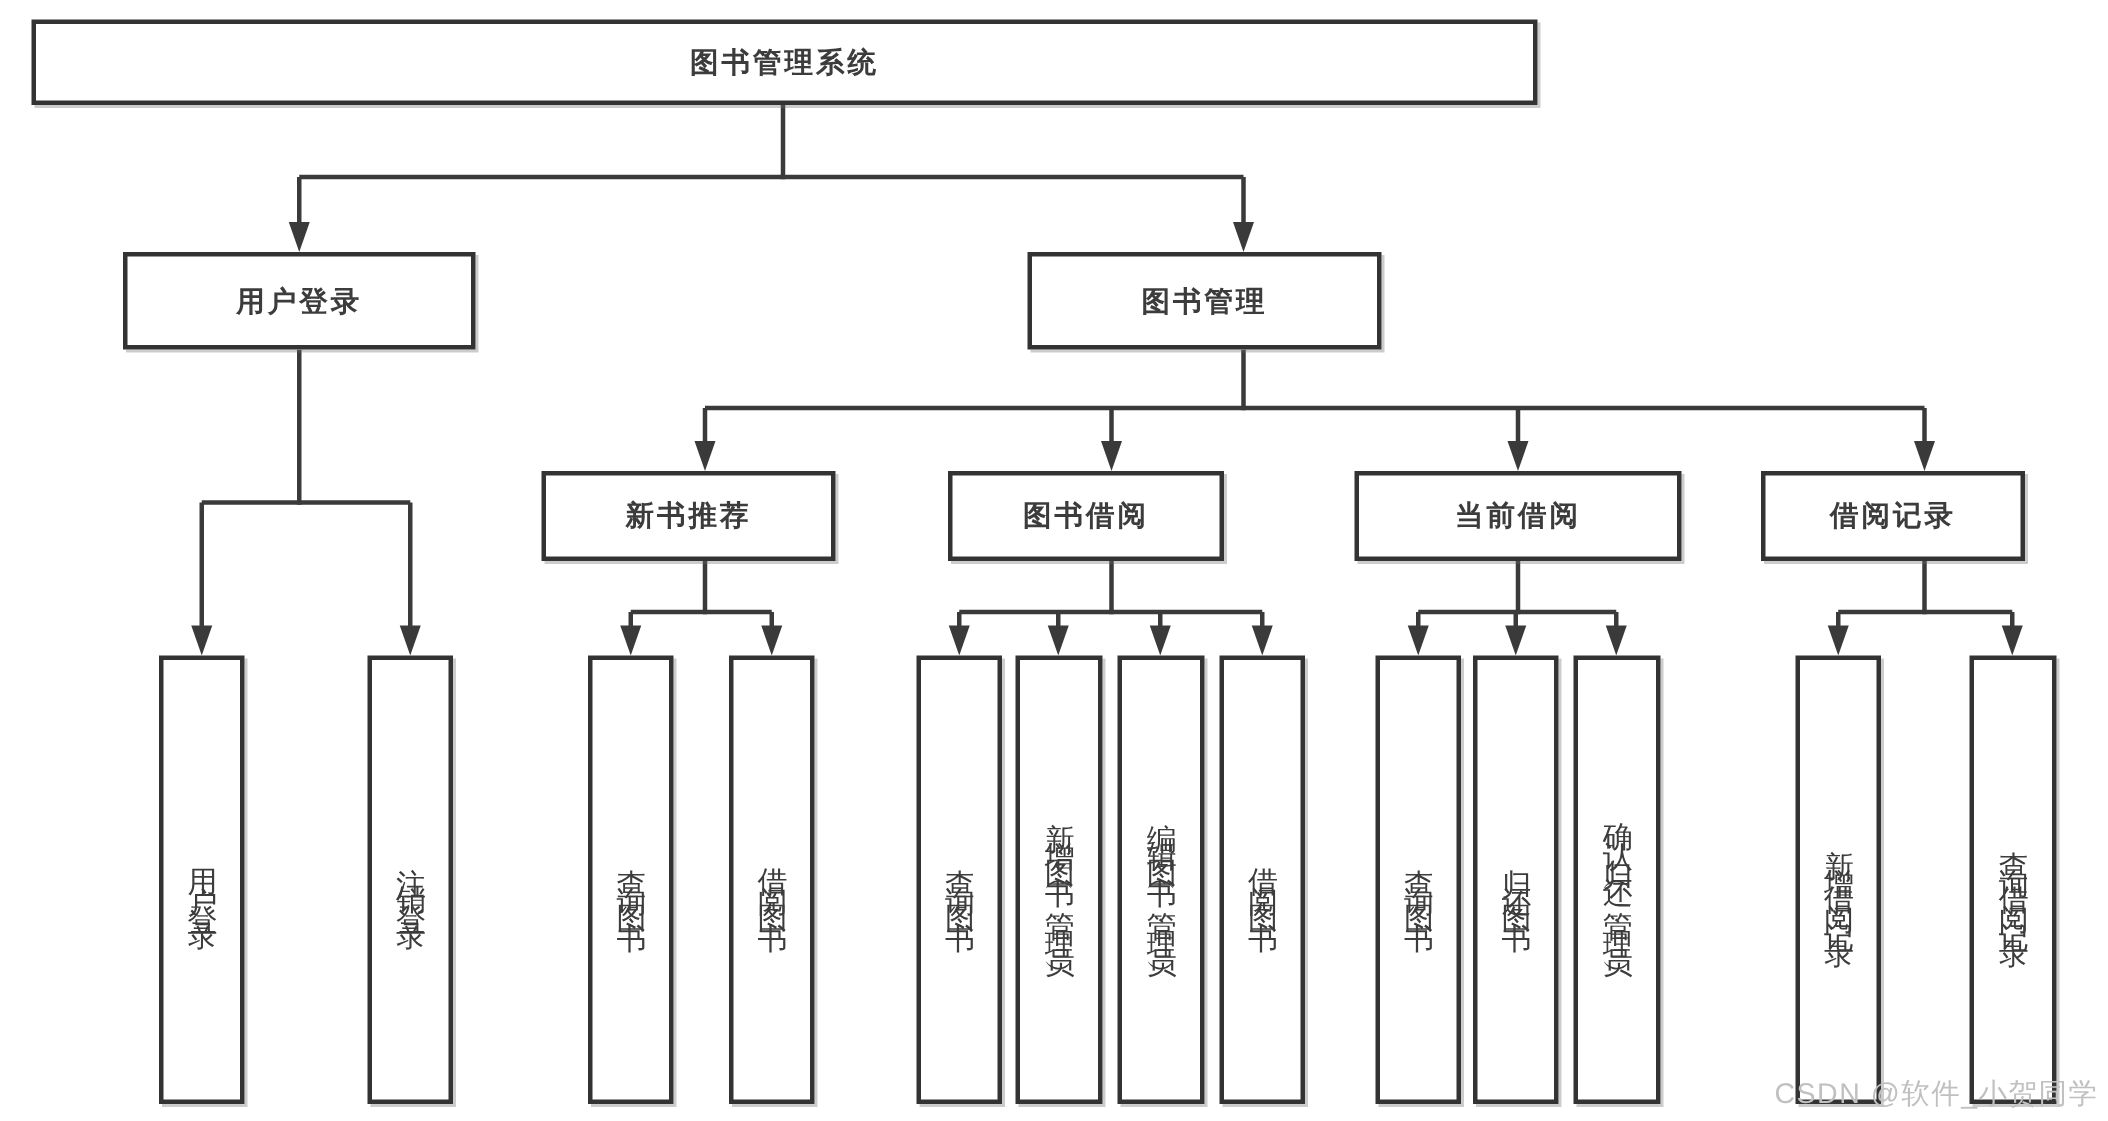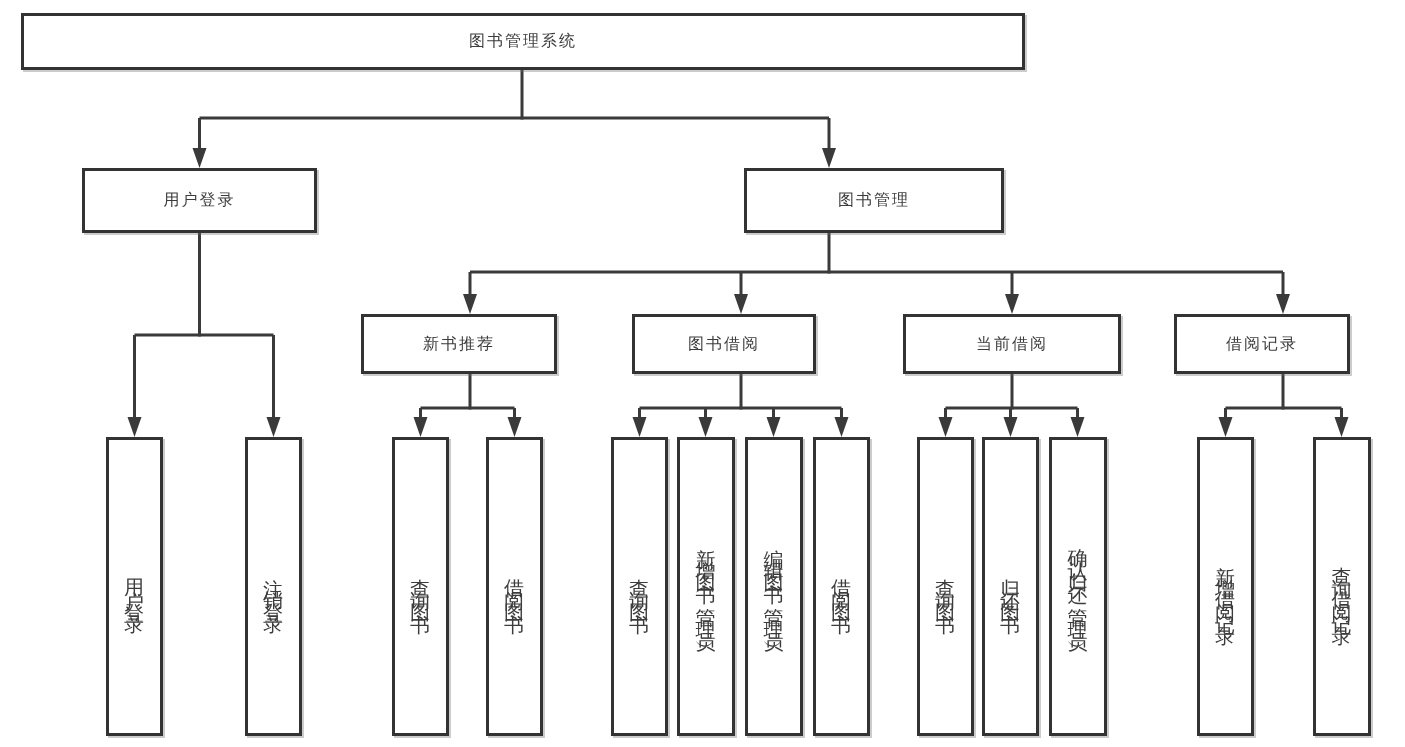--- a/index.html
+++ b/index.html
@@ -22,21 +22,21 @@
     background: #ffffff;
     border: 3px solid #333333;
     box-sizing: border-box;
     display: flex;
     align-items: center;
     justify-content: center;
     box-shadow: 2px 2px 0 rgba(110,110,110,0.35);
     z-index: 2;
     color: #3c3c3c;
   }
-  .hbox { font-size: 16px; letter-spacing: 2px; }
+  .hbox { font-size: 19px; letter-spacing: 2px; font-weight: bold; }
   .vbox span {
     writing-mode: vertical-rl;
     text-orientation: mixed;
     font-size: 20px;
     letter-spacing: 12px;
     line-height: 1;
     color: #3c3c3c;
     white-space: nowrap;
   }
   .watermark {
@@ -145,21 +145,21 @@
     </g>
   </svg>
 
   <div class="box hbox" style="left:21px; top:13px; width:1004px; height:57px;">
     <span>图书管理系统</span>
   </div>
 
   <div class="box hbox" style="left:82px; top:168px; width:235px; height:65px;">
     <span>用户登录</span>
   </div>
-  <div class="box hbox" style="left:744px; top:168px; width:260px; height:65px;justify-content:center;">
+  <div class="box hbox" style="left:685px; top:168px; width:236px; height:65px;justify-content:center;">
     <span>图书管理</span>
   </div>
 
   <div class="box hbox" style="left:361px; top:314px; width:196px; height:60px;">
     <span>新书推荐</span>
   </div>
   <div class="box hbox" style="left:632px; top:314px; width:184px; height:60px;">
     <span>图书借阅</span>
   </div>
   <div class="box hbox" style="left:903px; top:314px; width:218px; height:60px;">
@@ -206,14 +206,15 @@
     <span>确认归还（管理员）</span>
   </div>
 
   <div class="box vbox" style="left:1197px; top:437px; width:57px; height:299px;">
     <span>新增借阅记录</span>
   </div>
   <div class="box vbox" style="left:1313px; top:437px; width:58px; height:299px;">
     <span>查询借阅记录</span>
   </div>
 
+  <div class="watermark">CSDN @软件_小贺同学</div>
 
 </div>
 
 </body></html>

